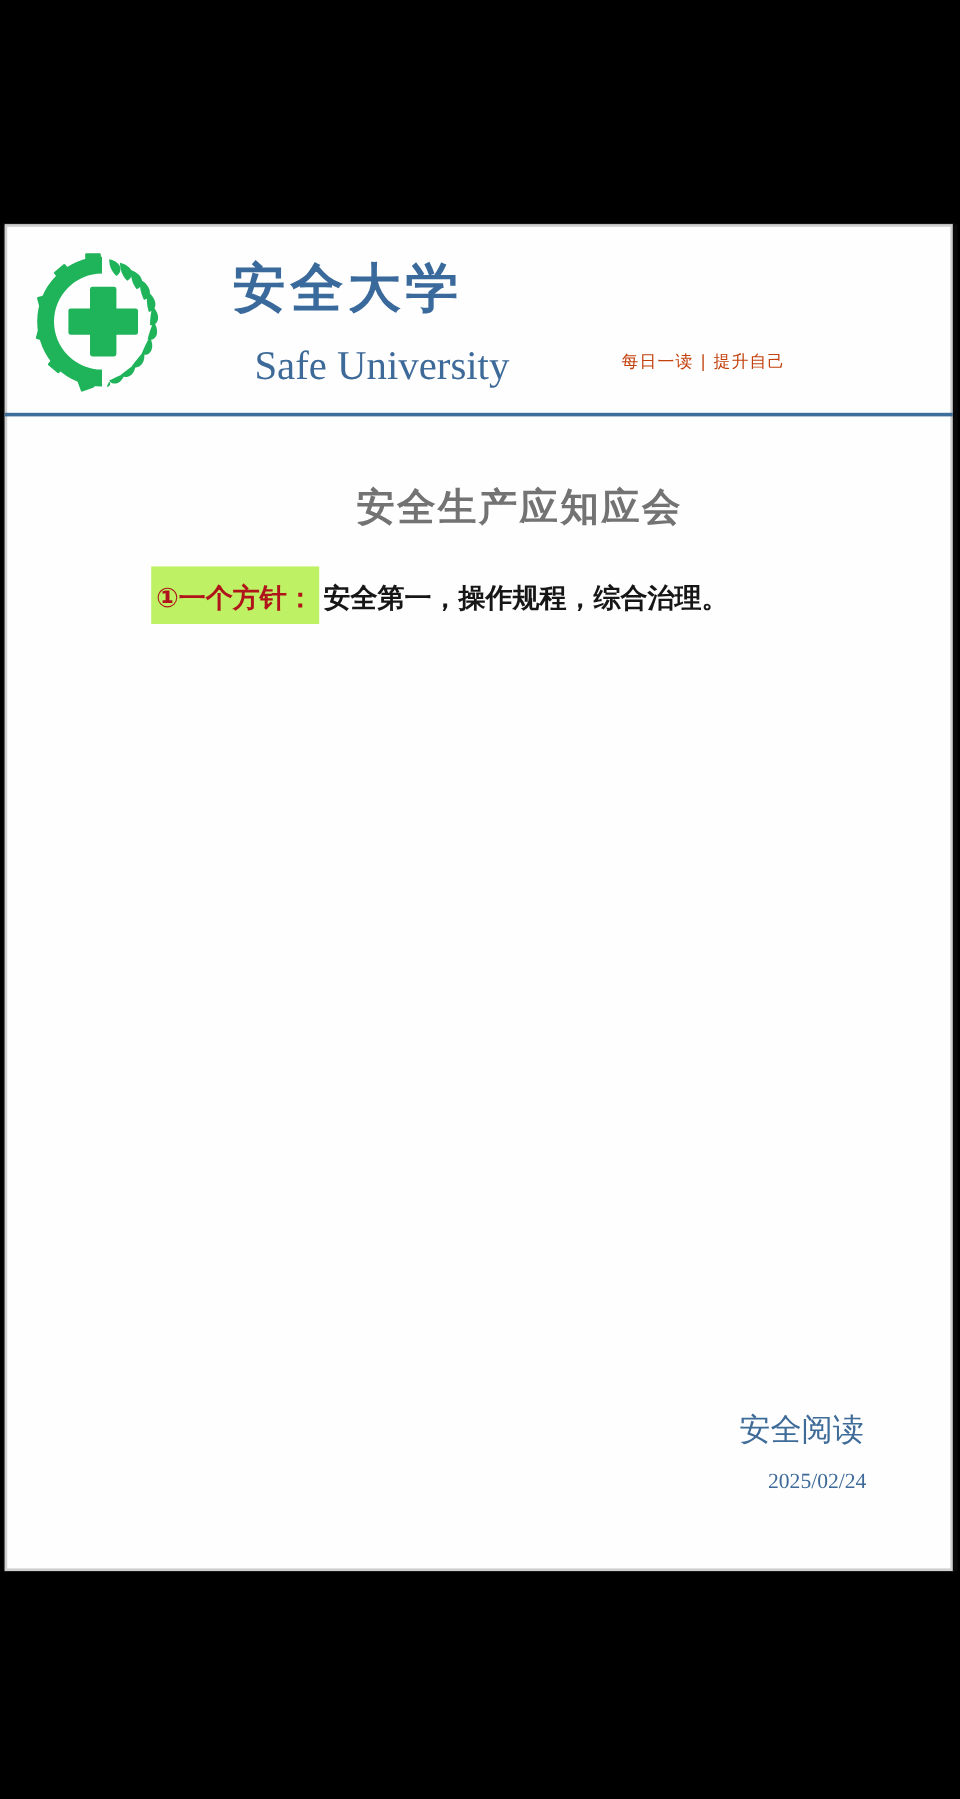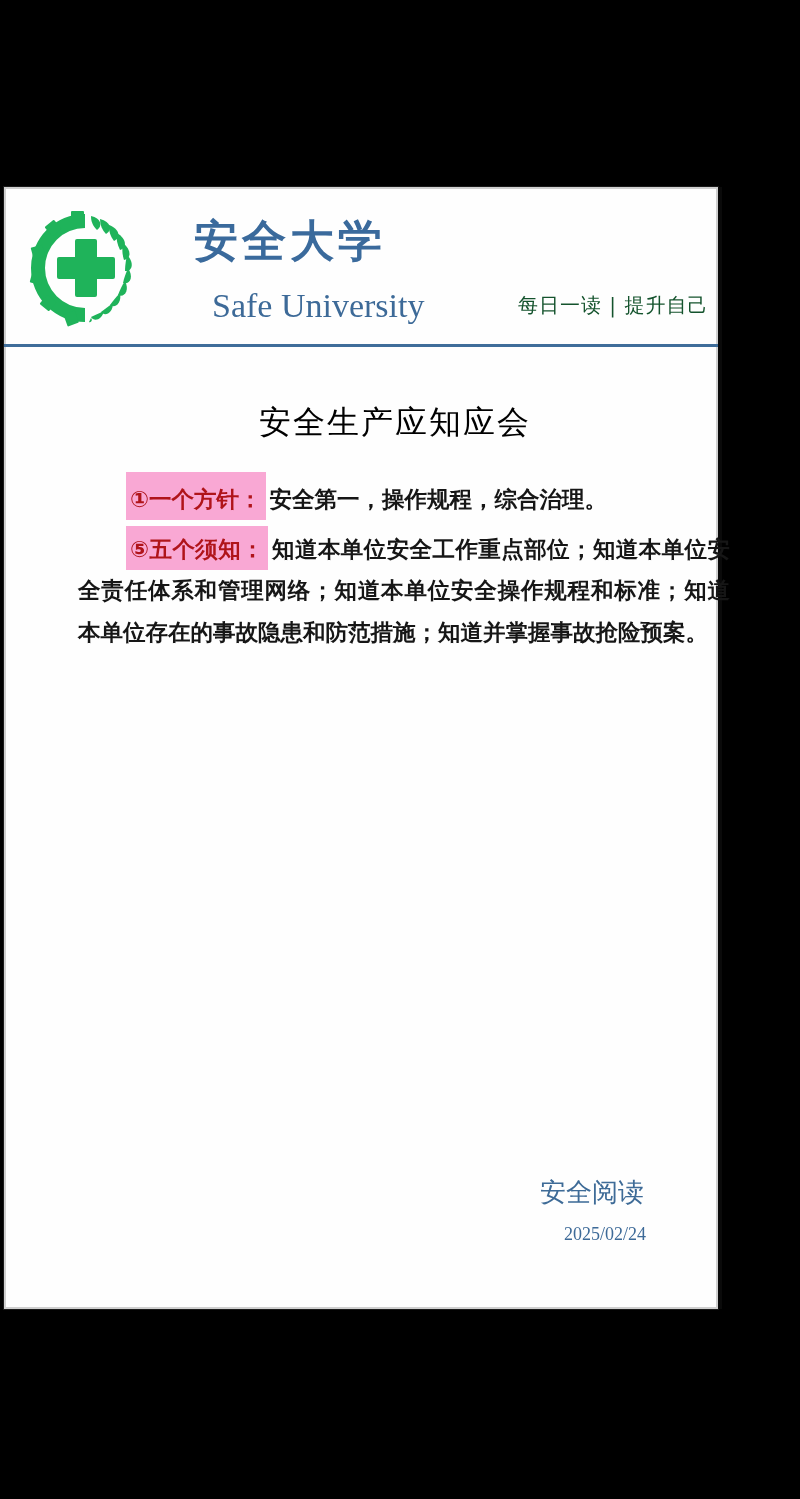--- a/index.html
+++ b/index.html
@@ -11,21 +11,21 @@
       width: 800px;
       height: 1499px;
       position: relative;
       overflow: hidden;
       font-family: "DejaVu Sans", sans-serif;
     }
     .frame {
       position: absolute;
       left: 4px;
       top: 187px;
-      width: 714px;
+      width: 790px;
       height: 1122px;
       background: #fefefe;
       border: 2px solid #cfcfcf;
       box-shadow: 0 0 0 1px #1a1a1a;
       box-sizing: border-box;
     }
     .frame-inner-right {
       position: absolute;
       right: -6px;
       top: -2px;
@@ -66,44 +66,44 @@
       font-family: "Liberation Serif", serif;
       font-size: 34px;
       color: #3d6a98;
       line-height: 1;
     }
     .slogan {
       position: absolute;
       left: 512px;
       top: 106px;
       font-family: "DejaVu Serif", serif;
-      font-size: 20px;
-      color: #14532d;
+      font-size: 14px;
+      color: #c2410c;
       letter-spacing: 1px;
       line-height: 1;
     }
     .header-rule {
       position: absolute;
       left: -2px;
       top: 155px;
       width: calc(100% + 4px);
       height: 3px;
       background: #3f6d9a;
     }
     
     .doc-title {
       position: absolute;
       left: 0;
       width: 100%;
       top: 217px;
       text-align: center;
       font-family: "DejaVu Serif", serif;
       font-size: 32px;
-      font-weight: normal;
-      color: #000000;
+      font-weight: bold;
+      color: #737373;
       letter-spacing: 2px;
       line-height: 1;
       padding-left: 68px;
       box-sizing: border-box;
     }
     .content {
       position: absolute;
       left: 72px;
       top: 290px;
       width: 652px;
@@ -115,21 +115,21 @@
     }
     .item {
       text-indent: 48px;
       margin: 0;
       text-align: justify;
     }
     .item.first {
       margin-bottom: 8px;
     }
     .tag {
-      background: #f9a8d4;
+      background: #bef264;
       color: #b0141a;
       padding: 10px 4px 8px 4px;
       display: inline;
       margin-right: 4px;
     }
     .tag.tall {
       padding-top: 14px;
     }
     .footer-source {
       position: absolute;
@@ -188,18 +188,17 @@
     <div class="brand-cn">安全大学</div>
     <div class="brand-en">Safe University</div>
     <div class="slogan">每日一读 | 提升自己</div>
     <div class="header-rule"></div>
   </div>
 
   <div class="doc-title">安全生产应知应会</div>
 
   <div class="content">
     <p class="item first"><span class="tag tall">①一个方针：</span><span>安全第一，操作规程，综合治理。</span></p>
-    <p class="item"><span class="tag">⑤五个须知：</span><span>知道本单位安全工作重点部位；知道本单位安全责任体系和管理网络；知道本单位安全操作规程和标准；知道本单位存在的事故隐患和防范措施；知道并掌握事故抢险预案。</span></p>
   </div>
 
   <div class="footer-source">安全阅读</div>
   <div class="footer-date">2025/02/24</div>
 </div>
 
 </body></html>

